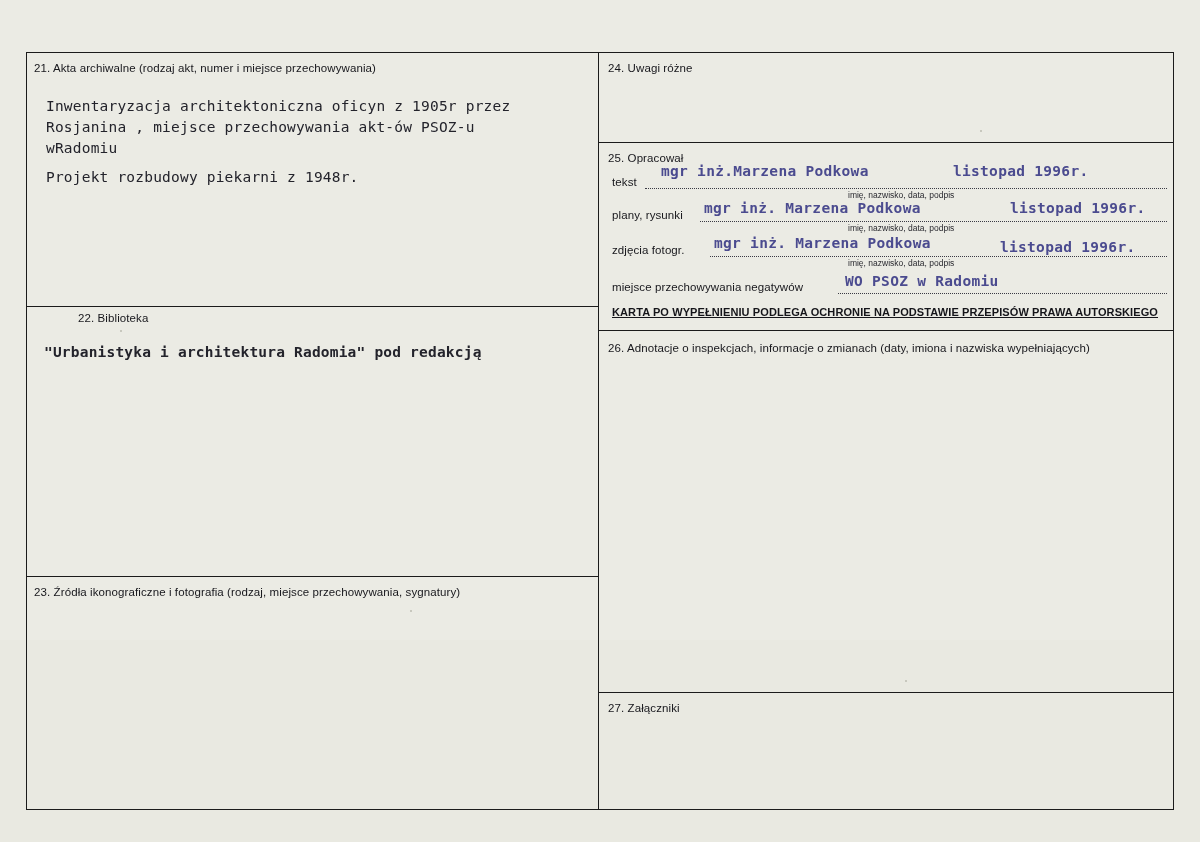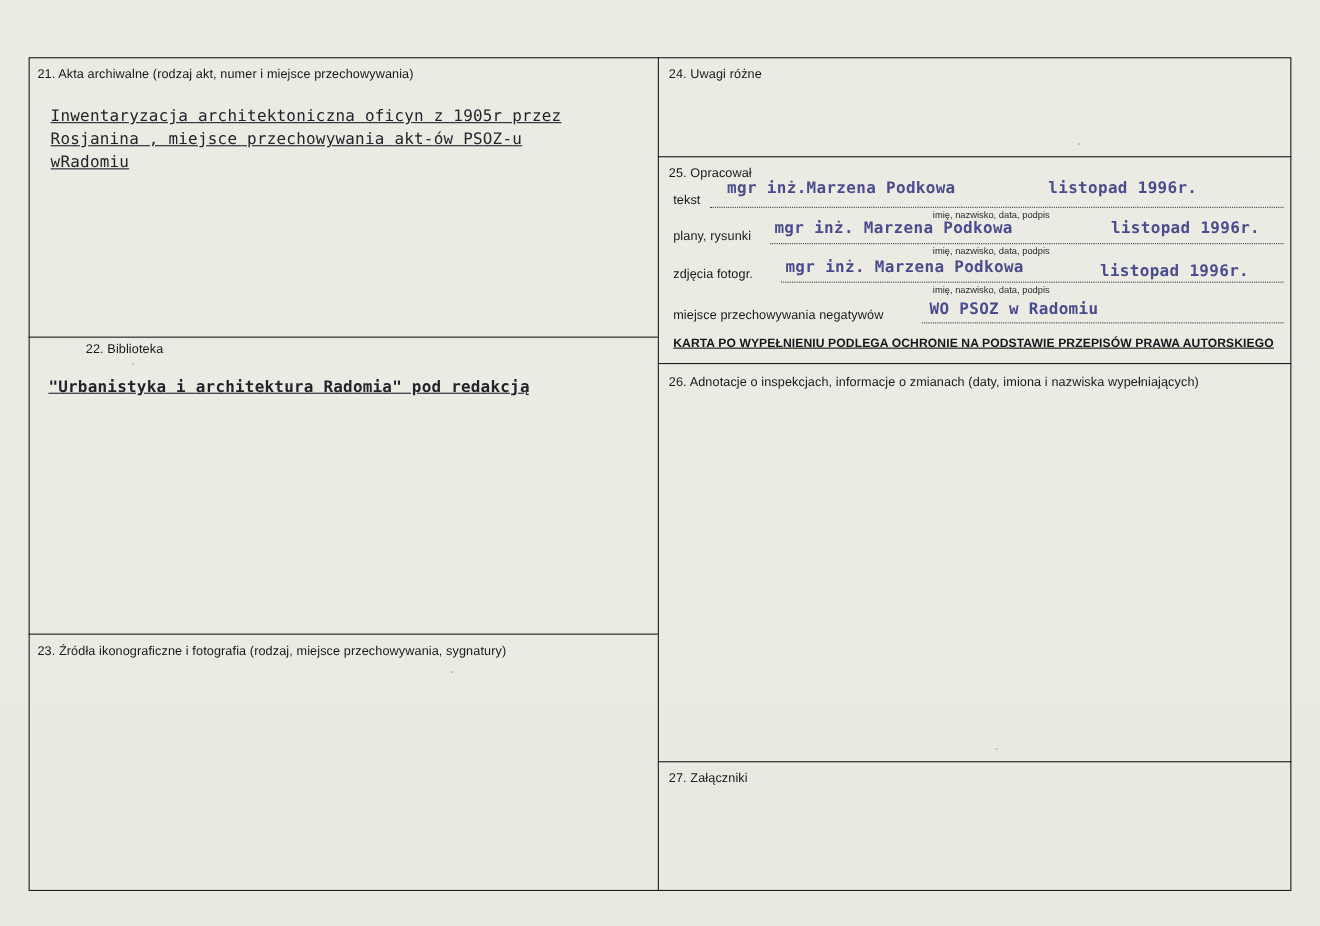--- a/index.html
+++ b/index.html
@@ -52,21 +52,20 @@
   }
   
   .tw {
     position: absolute;
     font-family: "DejaVu Sans Mono", monospace;
     font-size: 14.5px;
     color: #23232b;
     letter-spacing: 0.2px;
     line-height: 21px;
     white-space: pre;
-    text-decoration: underline;
   }
   .tw.bold { font-weight: bold; }
   
   .vio {
     position: absolute;
     font-family: "DejaVu Sans Mono", monospace;
     font-size: 14.5px;
     font-weight: bold;
     color: #4b4b8f;
     white-space: pre;
@@ -118,20 +117,21 @@
 
   <div class="hline" style="left:598px; top:142px; width:576px;"></div>
   <div class="hline" style="left:598px; top:330px; width:576px;"></div>
   <div class="hline" style="left:598px; top:692px; width:576px;"></div>
 
   <div class="lbl" style="left:34px; top:62px;">21. Akta archiwalne (rodzaj akt, numer i miejsce przechowywania)</div>
 
   <div class="tw" style="left:46px; top:96px;">Inwentaryzacja architektoniczna oficyn z 1905r przez</div>
   <div class="tw" style="left:46px; top:117px;">Rosjanina , miejsce przechowywania akt-ów PSOZ-u</div>
   <div class="tw" style="left:46px; top:138px;">wRadomiu</div>
+  <div class="tw" style="left:46px; top:167px;">Projekt rozbudowy piekarni z 1948r.</div>
 
   <div class="lbl" style="left:34px; top:312px;margin-left:44px;">22. Biblioteka</div>
   <div class="tw bold" style="left:44px; top:342px;">"Urbanistyka i architektura Radomia" pod redakcją</div>
 
   <div class="lbl" style="left:34px; top:586px;">23. Źródła ikonograficzne i fotografia (rodzaj, miejsce przechowywania, sygnatury)</div>
 
   <div class="lbl" style="left:608px; top:62px;">24. Uwagi różne</div>
 
   <div class="lbl" style="left:608px; top:152px;">25. Opracował</div>
 

